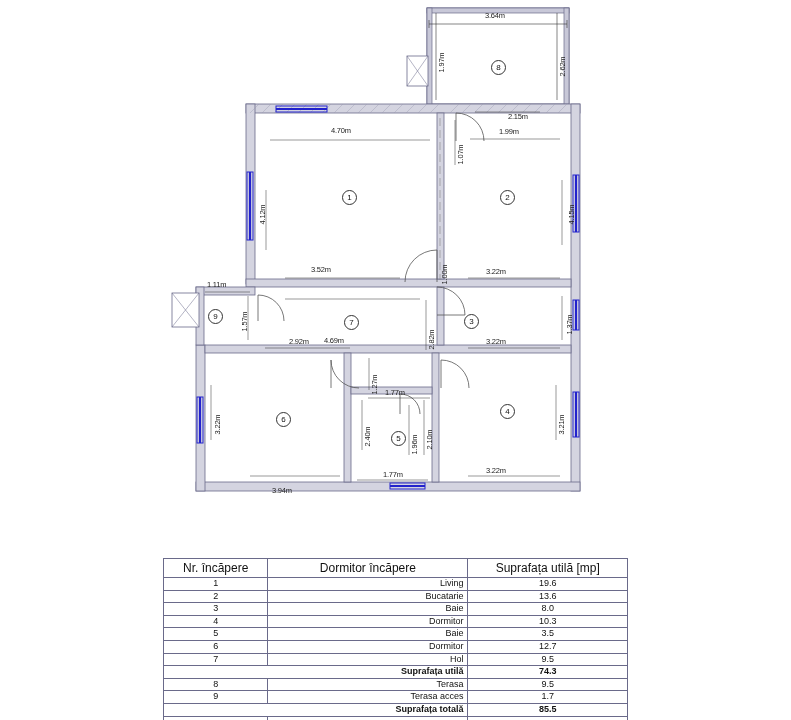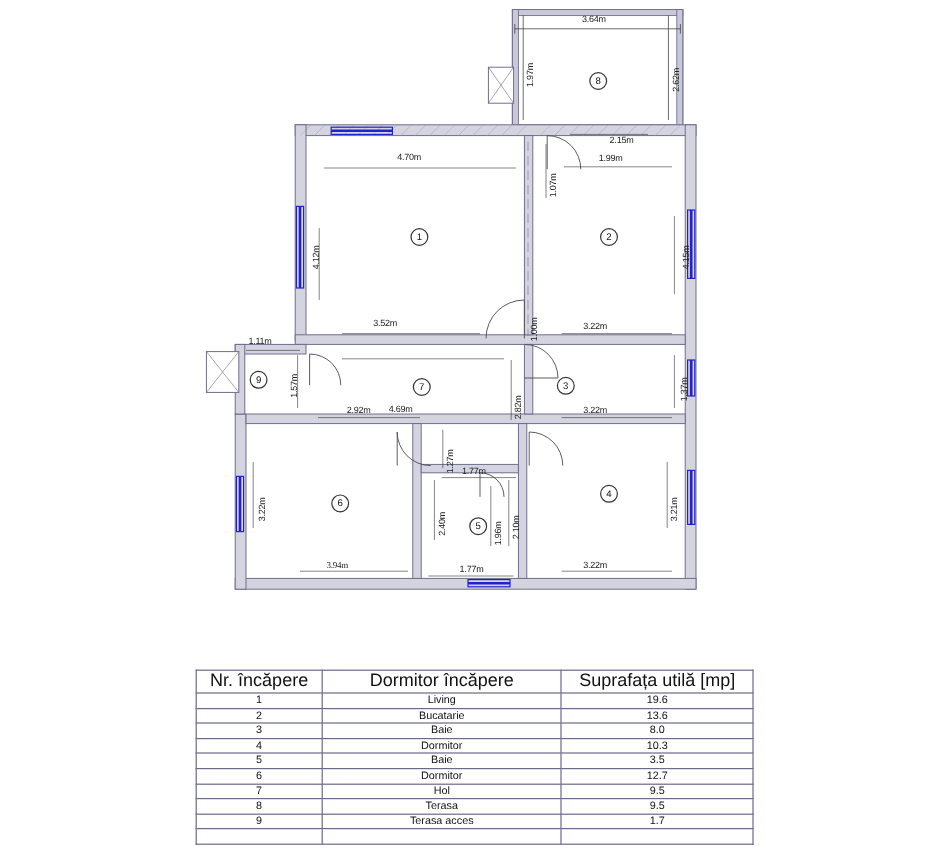--- a/index.html
+++ b/index.html
@@ -4,22 +4,22 @@
 <style>
   html,body{margin:0;padding:0;background:#ffffff;}
   body{width:791px;height:720px;font-family:"Liberation Sans",sans-serif;color:#1a1a1a;position:relative;overflow:hidden;}
   #plan{position:absolute;left:0;top:0;width:791px;height:540px;}
   .dimlabel{position:absolute;font-size:7.5px;color:#222;white-space:nowrap;letter-spacing:-0.2px;}
   .roomnum{position:absolute;width:13px;height:13px;border:1px solid #333;border-radius:50%;font-size:8px;line-height:13px;text-align:center;color:#111;background:rgba(255,255,255,0.9);}
   
   #tablewrap{position:absolute;left:163px;top:558px;width:465px;}
   table{border-collapse:collapse;width:465px;font-size:9px;color:#111;}
   table td,table th{border:1px solid #6a6a8a;padding:0 4px;height:11.6px;line-height:11.6px;text-align:center;font-weight:normal;}
-  table th{font-size:15px;height:18px;line-height:18px;}
-  td.name{text-align:center;}
+  table th{font-size:12px;height:18px;line-height:18px;}
+  td.name{text-align:right;}
   tr.total td{font-weight:bold;}
   .colnum{width:100px;}
   .colname{width:205px;}
   .colarea{width:160px;}
 </style>
 </head>
 <body>
 
 <div id="plan">
   <svg width="791" height="540" viewBox="0 0 791 540">
@@ -213,21 +213,21 @@
   <div class="dimlabel" style="left:289px;top:337px;">2.92m</div>
   <div class="dimlabel" style="left:486px;top:337px;">3.22m</div>
   <div class="dimlabel" style="left:422px;top:335px;transform:rotate(-90deg);">2.82m</div>
   <div class="dimlabel" style="left:365px;top:380px;transform:rotate(-90deg);">1.27m</div>
   <div class="dimlabel" style="left:385px;top:388px;">1.77m</div>
   <div class="dimlabel" style="left:208px;top:420px;transform:rotate(-90deg);">3.22m</div>
   <div class="dimlabel" style="left:552px;top:420px;transform:rotate(-90deg);">3.21m</div>
   <div class="dimlabel" style="left:358px;top:432px;transform:rotate(-90deg);">2.40m</div>
   <div class="dimlabel" style="left:405px;top:440px;transform:rotate(-90deg);">1.96m</div>
   <div class="dimlabel" style="left:420px;top:435px;transform:rotate(-90deg);">2.10m</div>
-  <div class="dimlabel" style="left:272px;top:466px;font-family:Liberation Serif, serif;">3.94m</div>
+  <div class="dimlabel" style="left:272px;top:486px;">3.94m</div>
   <div class="dimlabel" style="left:383px;top:470px;">1.77m</div>
   <div class="dimlabel" style="left:486px;top:466px;">3.22m</div>
 </div>
 
 <div id="tablewrap">
   <table>
     <thead>
       <tr>
         <th class="colnum">Nr. încăpere</th>
         <th class="colname">Dormitor încăpere</th>
@@ -263,30 +263,38 @@
         <tr>
           <td>6</td>
           <td class="name">Dormitor</td>
           <td>12.7</td>
         </tr>
         <tr>
           <td>7</td>
           <td class="name">Hol</td>
           <td>9.5</td>
         </tr>
+        <tr class="total">
+          <td class="name" colspan="2">Suprafața utilă</td>
+          <td>74.3</td>
+        </tr>
         <tr>
           <td>8</td>
           <td class="name">Terasa</td>
           <td>9.5</td>
         </tr>
         <tr>
           <td>9</td>
           <td class="name">Terasa acces</td>
           <td>1.7</td>
         </tr>
+        <tr class="total">
+          <td class="name" colspan="2">Suprafața totală</td>
+          <td>85.5</td>
+        </tr>
         <tr>
           <td></td>
           <td class="name"></td>
           <td></td>
         </tr>
       </tbody>
   </table>
 </div>
 
 </body></html>

